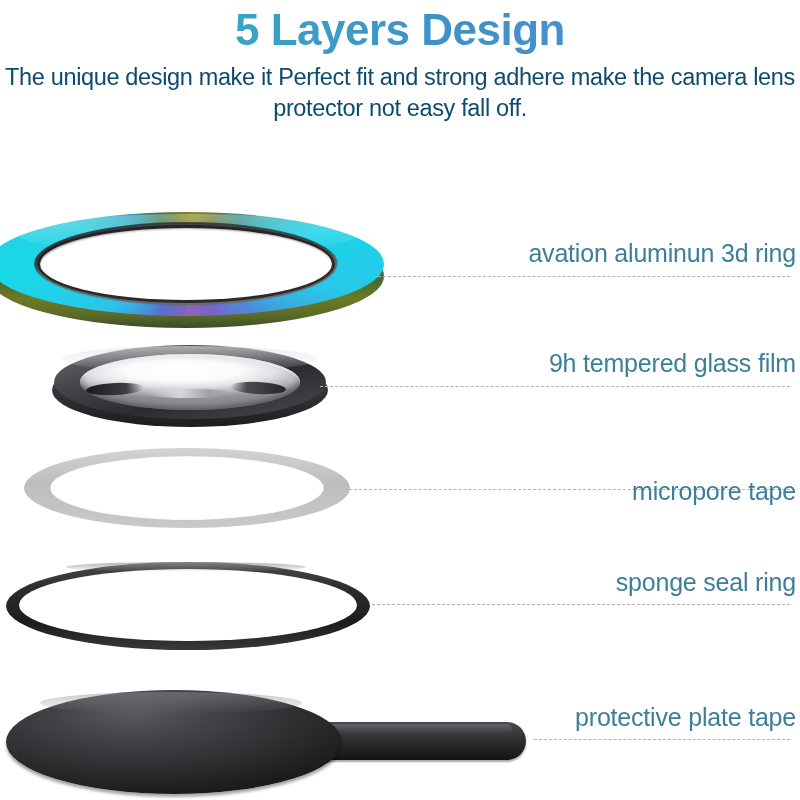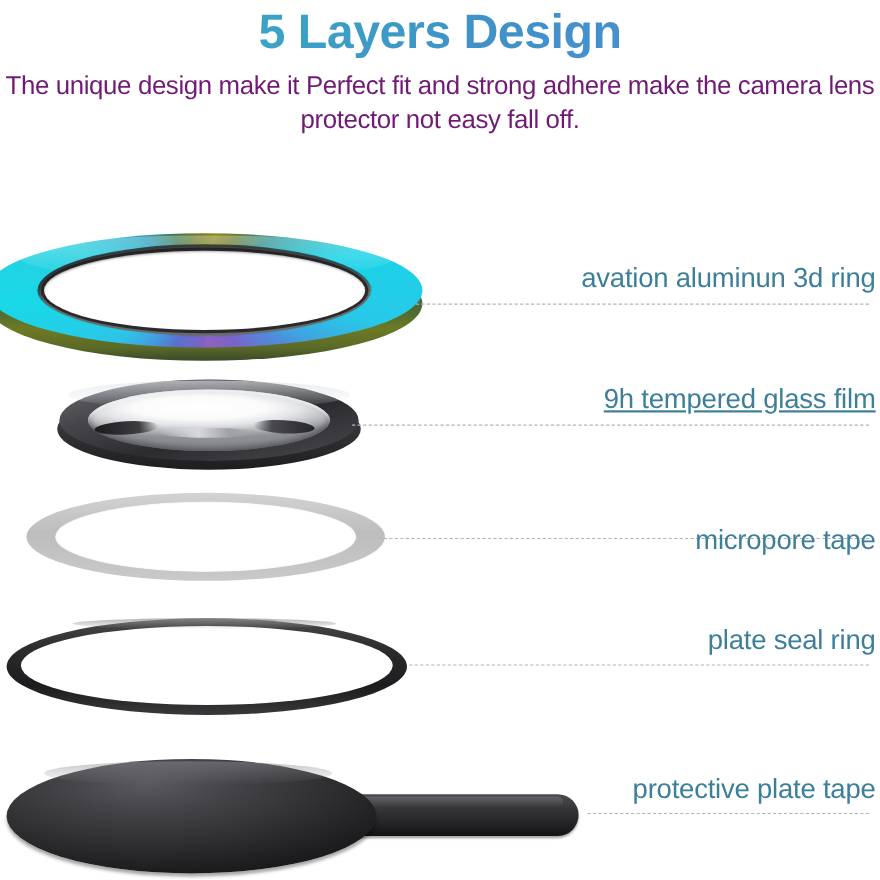--- a/index.html
+++ b/index.html
@@ -34,21 +34,21 @@
     background: linear-gradient(100deg,#2fa8b8 0%, #39a9c4 22%, #3f92c8 55%, #4a8ed0 78%, #5b93d8 100%);
     -webkit-background-clip: text;
     background-clip: text;
     color: transparent;
     -webkit-text-fill-color: transparent;
   }
   #subtitle {
     text-align: center;
     font-size: 23.5px;
     line-height: 31px;
-    color: #701a75;
+    color: #0c4a6e;
     margin: 0;
     padding: 4px 2px 0 2px;
     letter-spacing: -0.35px;
   }
 
   
   .layer-row {
     position: absolute;
     left: 0;
     width: 800px;
@@ -337,21 +337,21 @@
     <div id="glass-rim"></div>
     <div id="glass-rim-hl"></div>
     <div id="glass-lens"></div>
     <div id="glass-refl-l"></div>
     <div id="glass-refl-c"></div>
     <div id="glass-refl-r"></div>
   </div>
 
   <div class="dash" style="left:320px; top:386px; width:470px;"></div>
 
-  <div class="label" style="top:348px;text-decoration:underline;">9h tempered glass film</div>
+  <div class="label" style="top:348px;">9h tempered glass film</div>
 </div>
 
 <div class="layer-row" style="top:0">
 
   <div id="tape-wrap" class="art">
     <div id="tape-outer"></div>
     <div id="tape-hole"></div>
   </div>
 
   <div class="dash" style="left:344px; top:489px; width:446px;"></div>
@@ -362,21 +362,21 @@
 <div class="layer-row" style="top:0">
 
   <div id="sponge-wrap" class="art">
     <div id="sponge-outer"></div>
     <div id="sponge-hole"></div>
     <div id="sponge-hl"></div>
   </div>
 
   <div class="dash" style="left:372px; top:604px; width:418px;"></div>
 
-  <div class="label" style="top:567px;">plate seal ring</div>
+  <div class="label" style="top:567px;">sponge seal ring</div>
 </div>
 
 <div class="layer-row" style="top:0">
 
   <div id="plate-wrap" class="art">
     <div id="plate-tab"></div>
     <div id="plate-tab-hl"></div>
     <div id="plate-disc"></div>
     <div id="plate-disc-hl"></div>
   </div>

